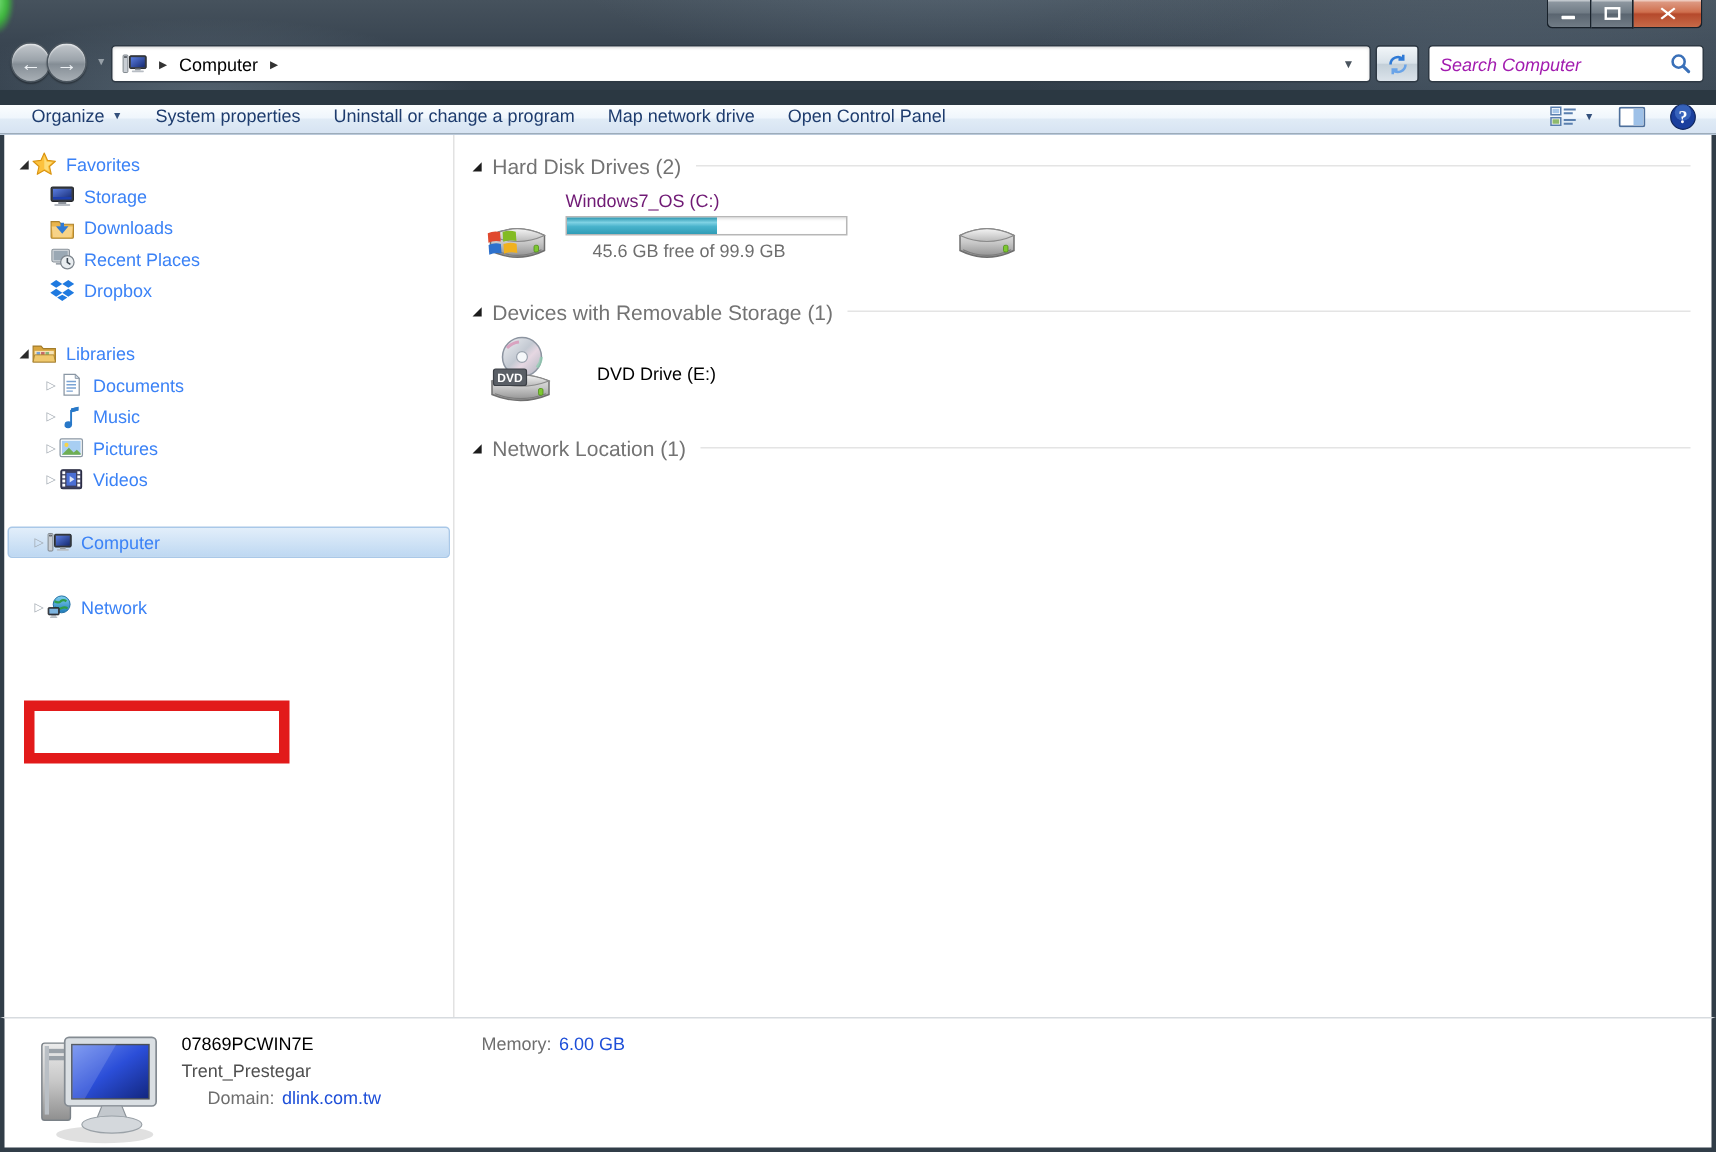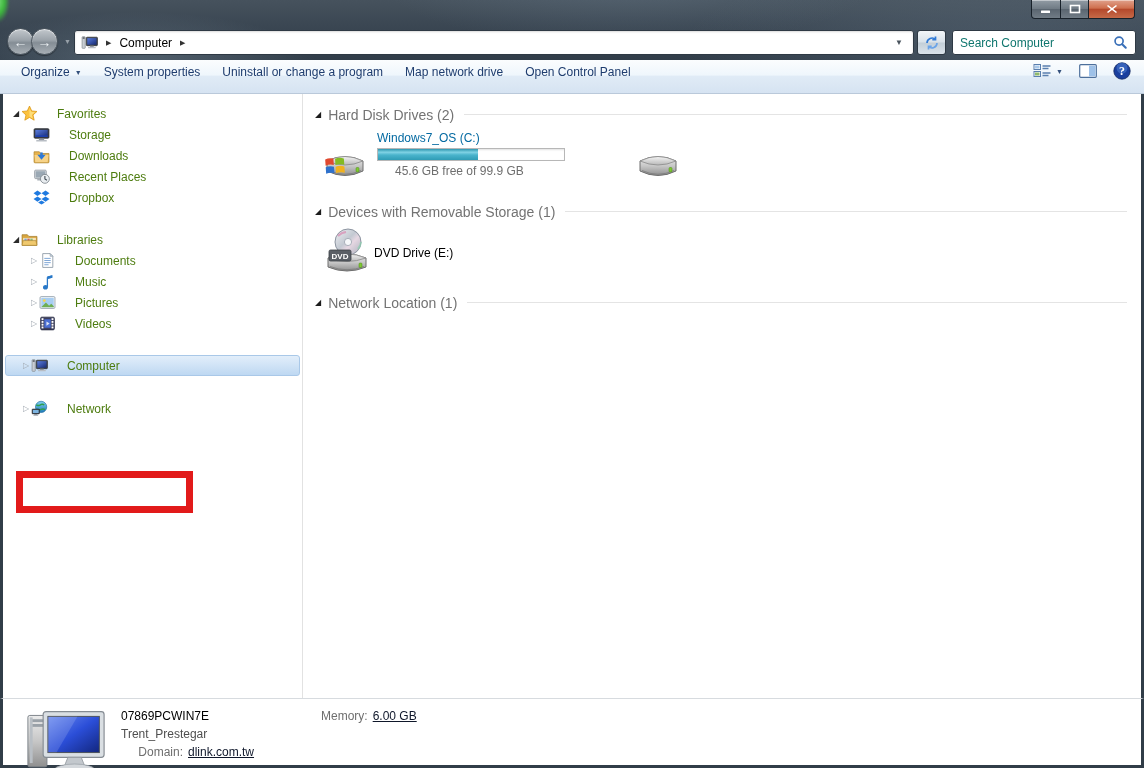--- a/index.html
+++ b/index.html
@@ -65,43 +65,43 @@
     border:1px solid #2e3944; border-radius:3px;
     background:linear-gradient(180deg,#f2f6f9 0%,#d9e2e9 48%,#c3cfd8 52%,#dbe3ea 100%);
     display:flex; align-items:center; justify-content:center;
   }
 
   .search-box {
     position:absolute; left:952px; top:5px; width:184px; height:25px;
     background:#fff; border:1px solid #2e3944; border-radius:3px;
     display:flex; align-items:center; padding:0 7px;
   }
-  .search-placeholder { color:#0f766e; font-size:12px; flex:1; }
+  .search-placeholder { font-style:italic; color:#a21caf; font-size:12px; flex:1; }
 
   
   .toolbar {
-    height:34px; flex:0 0 auto; position:relative;
+    height:20px; flex:0 0 auto; position:relative;
     background:linear-gradient(180deg,#fbfdfe 0%,#eff6fc 45%,#e0ebf6 50%,#d6e3f2 100%);
     border-bottom:1px solid #bac9da;
-    display:flex; align-items:flex-start; padding:0 10px;
+    display:flex; align-items:flex-end; padding:0 10px;margin-top:10px;
   }
   .tb-item { color:#1e3c6e; font-size:12px; padding:0 11px; height:24px;
     display:flex; align-items:center; border-radius:3px; white-space:nowrap; }
   .tb-caret { font-size:7px; margin-left:5px; color:#33507c; }
   .tb-right { margin-left:auto; display:flex; align-items:center; gap:10px; }
   .views-caret { font-size:7px; color:#33507c; margin-left:3px; }
   .tb-icon-btn { display:flex; align-items:center; padding:2px 3px; border-radius:3px; }
 
   
   .content { flex:1 1 auto; display:flex; background:#fff; position:relative;
     border-left:3px solid #313d48; border-right:3px solid #313d48; min-height:0; }
   .sidebar { width:300px; flex:0 0 auto; background:#fff; border-right:1px solid #e2e2e2;
     padding-top:9px; position:relative; }
   .srow { height:21px; display:flex; align-items:center; position:relative; }
-  .srow .label { margin-left:19px; color:#4d7c0f; font-size:12px; }
+  .srow .label { margin-left:6px; color:#3b82f6; font-size:12px; }
   .arrow-exp { font-size:8px; color:#2b2b2b; width:10px; text-align:center; }
   .arrow-col { font-size:8px; color:#a0a8b0; width:10px; text-align:center; }
   .ico16 { width:17px; height:17px; flex:0 0 auto; }
   .sec-head { padding-left:8px; }
   .sec-head .hl {
     position:absolute; left:2px; right:2px; top:0; bottom:0; z-index:-1;
     border:1px solid #cfe3f5; border-radius:3px;
     background:linear-gradient(180deg,#f8fbfe,#eaf4fc);
   }
   .fav-child { padding-left:30px; }
@@ -123,44 +123,44 @@
   .main { flex:1 1 auto; padding:10px 14px 0 9px; min-width:0; }
   .group-head { display:flex; align-items:center; height:21px; margin-bottom:4px; }
   .group-arrow { font-size:8px; color:#1c1c1c; margin:0 7px 0 3px; }
   .group-title { color:#737373; font-size:14px; white-space:nowrap; }
   .group-rule { flex:1; height:1px; background:#e4e4e4; margin-left:10px; }
 
   .drives-row { display:flex; gap:67px; margin:6px 0 14px 8px; }
   .drive-tile { display:flex; }
   .drive-ico { width:50px; height:44px; margin-top:12px; }
   .drive-info { margin-left:7px; width:189px; }
-  .drive-name { font-size:12px; color:#0369a1; height:17px; }
+  .drive-name { font-size:12px; color:#701a75; height:17px; }
   .usage-bar { width:188px; height:13px; border:1px solid #b7b7b7; background:#fff;
     box-shadow:inset 1px 1px 2px rgba(0,0,0,.12); }
   .usage-fill { height:100%;
     background:linear-gradient(180deg,#2e97b0 0%,#7fd2e4 30%,#49b3cc 55%,#2f9cb6 100%); }
   .drive-free { font-size:12px; color:#6e6e6e; margin-top:3px;margin-left:18px; }
 
   .dvd-row { display:flex; align-items:center; margin:4px 0 12px 8px; }
   .dvd-ico { width:54px; height:54px; }
-  .dvd-name { margin-left:0; font-size:12px; color:#000; }
+  .dvd-name { margin-left:24px; font-size:12px; color:#000; }
 
   
   .details {
-    flex:0 0 auto; height:70px; background:#fff; border-top:1px solid #d7dbdf;
+    flex:0 0 auto; height:90px; background:#fff; border-top:1px solid #d7dbdf;
     border-left:3px solid #313d48; border-right:3px solid #313d48;
     border-bottom:3px solid #313d48;
     position:relative; padding:8px 0 0 118px;
   }
   .pc-ico { position:absolute; left:16px; top:5px; width:94px; height:80px; }
   .d-line { height:18px; display:flex; align-items:center; font-size:12px; }
   .d-name { color:#000; }
   .d-user { color:#4f4f4f; }
   .d-label { color:#6e6e6e; display:inline-block; width:62px; text-align:right; margin-right:5px; }
-  .d-value { color:#0f172a;text-decoration:underline; }
+  .d-value { color:#1d4ed8; }
   .mem-line { position:absolute; left:318px; top:8px; height:18px; display:flex; align-items:center; font-size:12px; }
   .mem-line .d-label { width:auto; margin-right:5px; }
 </style>
 </head>
 <body>
 
 <svg width="0" height="0" style="position:absolute">
   <defs>
     <linearGradient id="g-screen" x1="0" y1="0" x2="1" y2="1">
       <stop offset="0" stop-color="#5a7de0"></stop>

